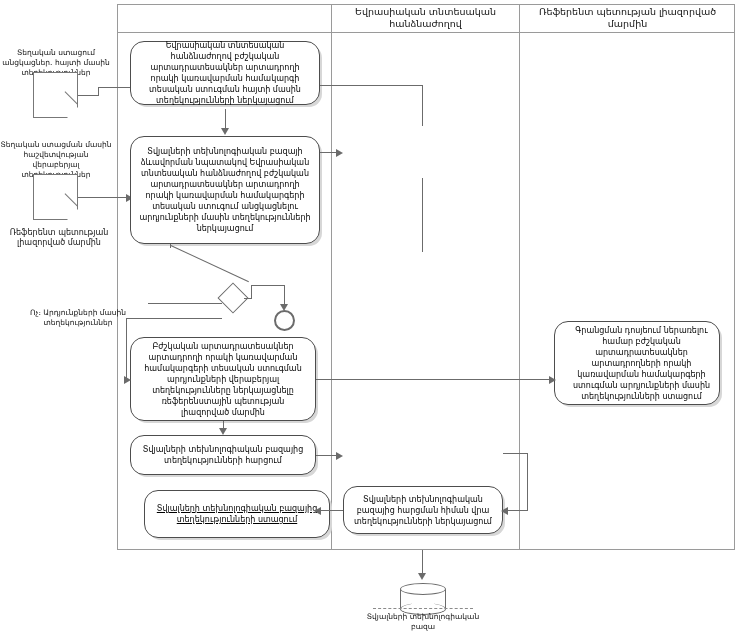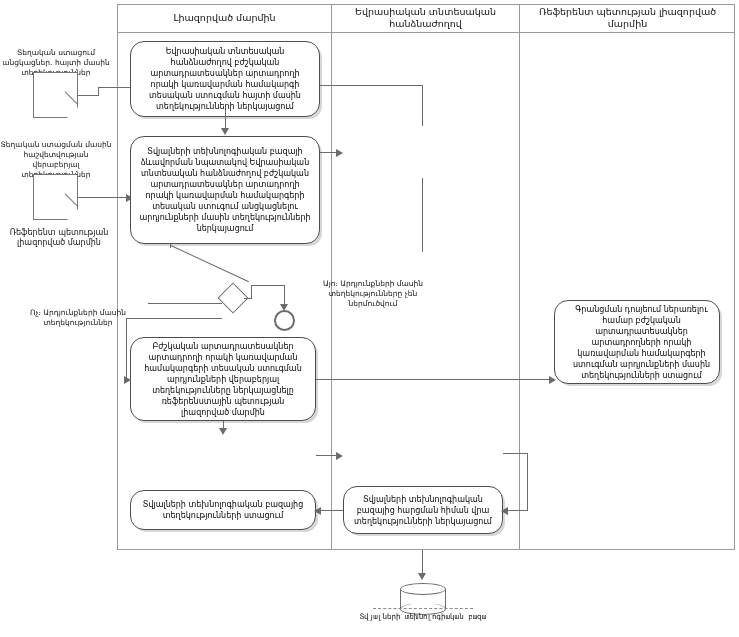--- a/index.html
+++ b/index.html
@@ -60,21 +60,20 @@
 
 <div id="canvas">
 
   <div class="lane-frame" style="left:117px;top:4px;width:618px;height:546px;"></div>
 
   <div class="ln h" style="left:117px;top:32px;width:618px;background:#9a9a9a;"></div>
 
   <div class="ln v" style="left:331px;top:4px;height:546px;background:#9a9a9a;"></div>
   <div class="ln v" style="left:519px;top:4px;height:546px;background:#9a9a9a;"></div>
 
-  <div class="lane-title" style="left:118px;top:4px;width:213px;height:28px;">Լիազորված մարմին</div>
   <div class="lane-title" style="left:332px;top:4px;width:187px;height:28px;text-align:center;">Եվրասիական տնտեսական հանձնաժողով</div>
   <div class="lane-title" style="left:520px;top:4px;width:215px;height:28px;">Ռեֆերենտ պետության լիազորված մարմին</div>
 
   <div class="cap" style="left:0px;top:48px;width:112px;">Տեղական ստացում անցկացներ. հայտի մասին տեղեկություններ</div>
   <div class="doc" style="left:33px;top:72px;width:45px;height:46px;">
     <div class="body"></div>
     <div class="foldcut"></div>
     <div class="folddiag"></div>
   </div>
 
@@ -87,44 +86,47 @@
 
   <div class="cap" style="left:0px;top:228px;width:118px;font-size:8px;">Ռեֆերենտ պետության լիազորված մարմին</div>
 
   <div class="ln h" style="left:78px;top:95px;width:21px;"></div>
   <div class="ln v" style="left:98px;top:87px;height:9px;"></div>
   <div class="ln h" style="left:98px;top:87px;width:34px;"></div>
 
   <div class="ln h" style="left:78px;top:197px;width:49px;"></div>
   <div class="arrow right" style="left:126px;top:193.5px;"></div>
 
-  <div class="act" style="left:130px;top:41px;width:190px;height:76px;justify-content:flex-end;">
+  <div class="act" style="left:130px;top:41px;width:190px;height:64px;justify-content:flex-end;">
     <span>Եվրասիական տնտեսական հանձնաժողով բժշկական արտադրատեսակներ արտադրողի որակի կառավարման համակարգի տեսական ստուգման հայտի մասին տեղեկությունների ներկայացում</span>
   </div>
 
   <div class="act" style="left:130px;top:337px;width:186px;height:84px;">
     <span>Բժշկական արտադրատեսակներ արտադրողի որակի կառավարման համակարգերի տեսական ստուգման արդյունքների վերաբերյալ տեղեկությունները ներկայացնելը ռեֆերենստային պետության լիազորված մարմին</span>
   </div>
 
   <div class="act" style="left:130px;top:136px;width:190px;height:108px;">
     <span>Տվյալների տեխնոլոգիական բազայի ձևավորման նպատակով Եվրասիական տնտեսական հանձնաժողով բժշկական արտադրատեսակներ արտադրողի որակի կառավարման համակարգերի տեսական ստուգում անցկացնելու արդյունքների մասին տեղեկությունների ներկայացում</span>
   </div>
 
+  <div class="act" style="left:130px;top:435px;width:186px;height:40px;">
+    <span>Տվյալների տեխնոլոգիական բազայից տեղեկությունների հարցում</span>
+  </div>
 
-  <div class="act" style="left:130px;top:490px;width:186px;height:40px;">
+  <div class="act" style="left:144px;top:490px;width:186px;height:48px;text-decoration:underline;">
     <span>Տվյալների տեխնոլոգիական բազայից տեղեկությունների ստացում</span>
   </div>
 
 
 
   <div class="act" style="left:343px;top:486px;width:160px;height:48px;">
     <span>Տվյալների տեխնոլոգիական բազայից հարցման հիման վրա տեղեկությունների ներկայացում</span>
   </div>
 
-  <div class="act" style="left:554px;top:300px;width:166px;height:84px;padding-left:16px;">
+  <div class="act" style="left:554px;top:321px;width:166px;height:84px;padding-left:16px;">
     <span>Գրանցման դոսյեում ներառելու համար բժշկական արտադրատեսակներ արտադրողների որակի կառավարման համակարգերի ստուգման արդյունքների մասին տեղեկությունների ստացում</span>
   </div>
 
   <div class="ln v" style="left:225px;top:109px;height:20px;"></div>
   <div class="arrow down" style="left:221px;top:128px;"></div>
 
   <div class="ln h" style="left:320px;top:85px;width:103px;"></div>
   <div class="ln v" style="left:422px;top:85px;height:41px;"></div>
 
   <div class="ln h" style="left:320px;top:152px;width:18px;"></div>
@@ -138,21 +140,20 @@
   <div class="ln h" style="left:244px;top:298px;width:8px;"></div>
   <div class="ln v" style="left:251px;top:285px;height:14px;"></div>
   <div class="ln h" style="left:251px;top:285px;width:34px;"></div>
   <div class="ln v" style="left:284px;top:285px;height:21px;"></div>
   <div class="arrow down" style="left:280px;top:304px;"></div>
   <div class="endc" style="left:274px;top:310px;width:21px;height:21px;"></div>
 
   <div class="cap" style="left:8px;top:308px;width:140px;">Ոչ։ Արդյունքների մասին տեղեկություններ</div>
   <div class="ln h" style="left:148px;top:303px;width:74px;"></div>
 
-  <div class="cap" style="left:308px;top:279px;width:130px;">Այո։ Արդյունքների մասին տեղեկությունները չեն ներմուծվում</div>
 
   <div class="ln v" style="left:126px;top:318px;height:60px;"></div>
   <div class="ln h" style="left:126px;top:318px;width:96px;"></div>
   <div class="arrow right" style="left:124px;top:375.5px;"></div>
 
   <div class="ln h" style="left:316px;top:379px;width:235px;"></div>
   <div class="arrow right" style="left:549px;top:375.5px;"></div>
 
   <div class="ln v" style="left:422px;top:178px;height:74px;"></div>
 
@@ -172,15 +173,15 @@
 
   <div class="ln v" style="left:422px;top:550px;height:25px;"></div>
   <div class="arrow down" style="left:418px;top:573px;"></div>
 
   <div class="db" style="left:400px;top:583px;width:46px;height:32px;">
     <div class="side"></div>
     <div class="bot"></div>
     <div class="top"></div>
   </div>
   <div class="dashed" style="left:373px;top:608px;width:100px;"></div>
-  <div class="cap" style="left:358px;top:612px;width:130px;font-size:7.5px;font-family:Liberation Mono, monospace;">Տվյալների տեխնոլոգիական բազա</div>
+  <div class="cap" style="left:358px;top:612px;width:130px;font-size:7.5px;">Տվյալների տեխնոլոգիական բազա</div>
 
 </div>
 
 </body></html>

